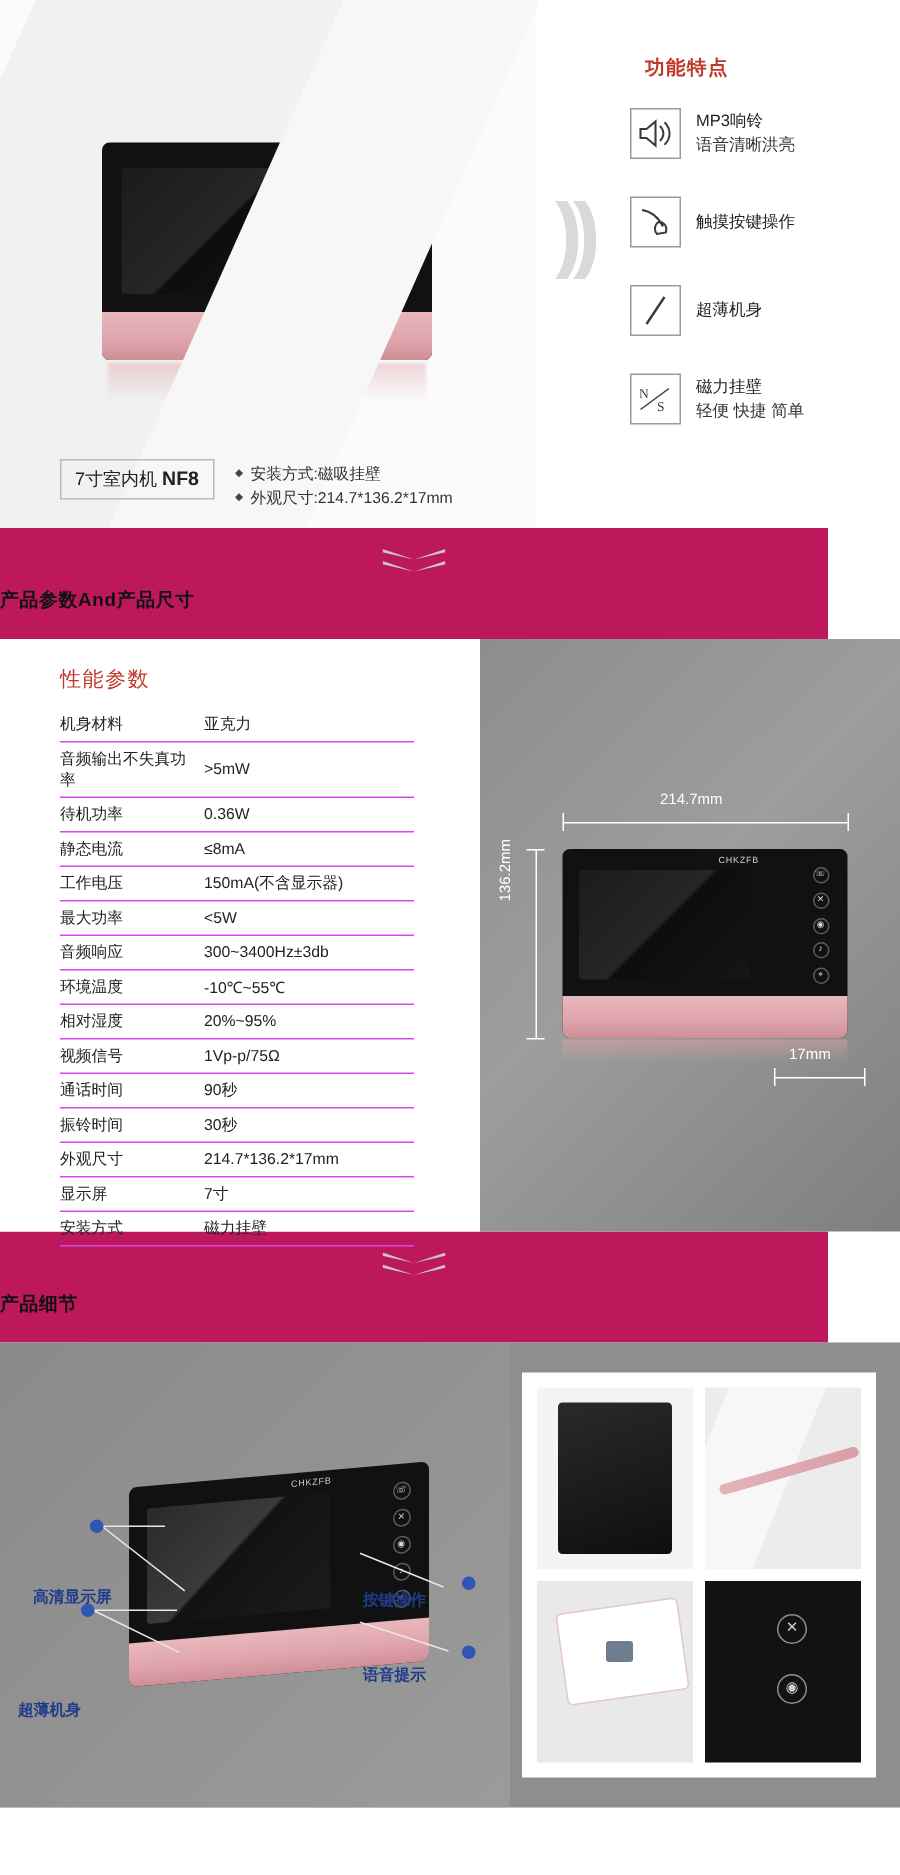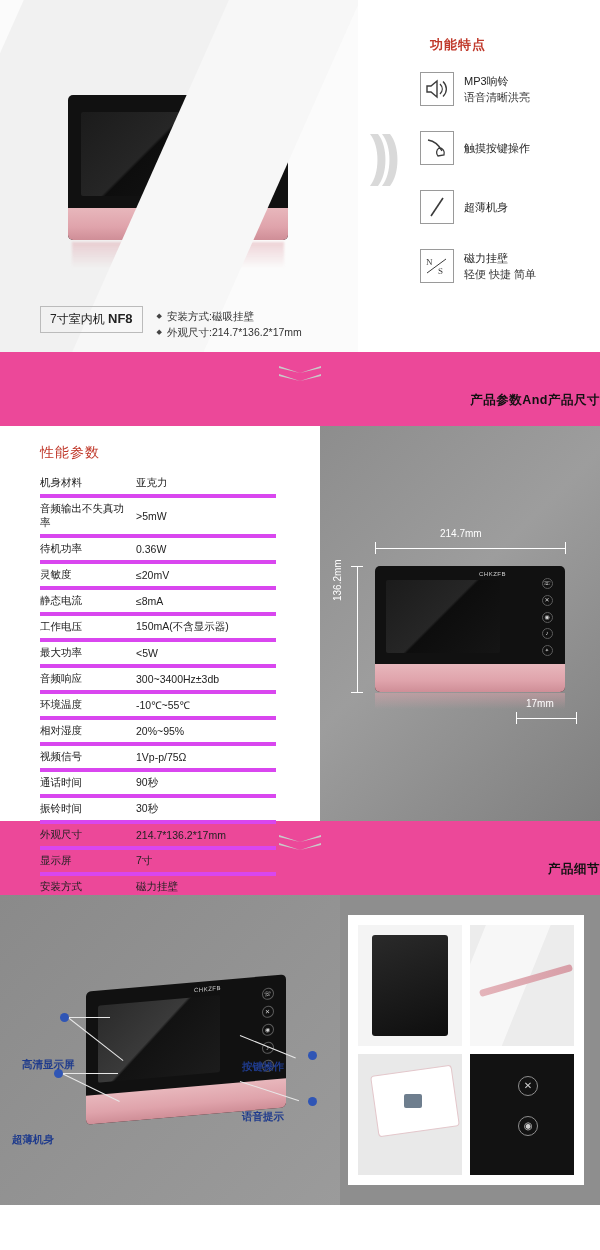--- a/index.html
+++ b/index.html
@@ -152,23 +152,23 @@
     width: 34px; height: 34px;
     border: 1px solid #9a9a9a;
     display: flex; align-items: center; justify-content: center;
     flex: 0 0 34px;
   }
   .feat-txt { font-size: 11px; color: #222; line-height: 16px; }
   .feat-txt .sub { color: #333; }
 
   
   .divider {
-    width: 600px;
-    text-align: right;
-    background: #ec4899;
+    width: 552px;
+    text-align: left;
+    background: #be185d;
   }
   .chev {
     margin: 0 auto;
     width: 42px; height: 20px;
     position: relative;
   }
   .chev:before, .chev:after {
     content: "";
     position: absolute;
     left: 0; width: 42px; height: 7px;
@@ -204,21 +204,21 @@
     letter-spacing: 1px;
     margin-bottom: 10px;
   }
   table.params {
     border-collapse: collapse;
     width: 236px;
     font-size: 10.5px;
     color: #222;
   }
   table.params td {
-    border-bottom: 4px solid #d946ef;
+    border-bottom: 1px solid #d946ef;
     padding: 4px 2px 4px 0;
     height: 19px;
     vertical-align: middle;
   }
   table.params td.k { width: 96px; color: #222; }
   table.params td.v { color: #222; }
 
   .params-right {
     position: absolute;
     left: 320px; top: 0;
@@ -422,24 +422,20 @@
           </tr>
         <tr>
             <td class="k">音频输出不失真功率</td>
             <td class="v">&gt;5mW</td>
           </tr>
         <tr>
             <td class="k">待机功率</td>
             <td class="v">0.36W</td>
           </tr>
         <tr>
-            <td class="k">灵敏度</td>
-            <td class="v">≤20mV</td>
-          </tr>
-        <tr>
             <td class="k">静态电流</td>
             <td class="v">≤8mA</td>
           </tr>
         <tr>
             <td class="k">工作电压</td>
             <td class="v">150mA(不含显示器)</td>
           </tr>
         <tr>
             <td class="k">最大功率</td>
             <td class="v">&lt;5W</td>

